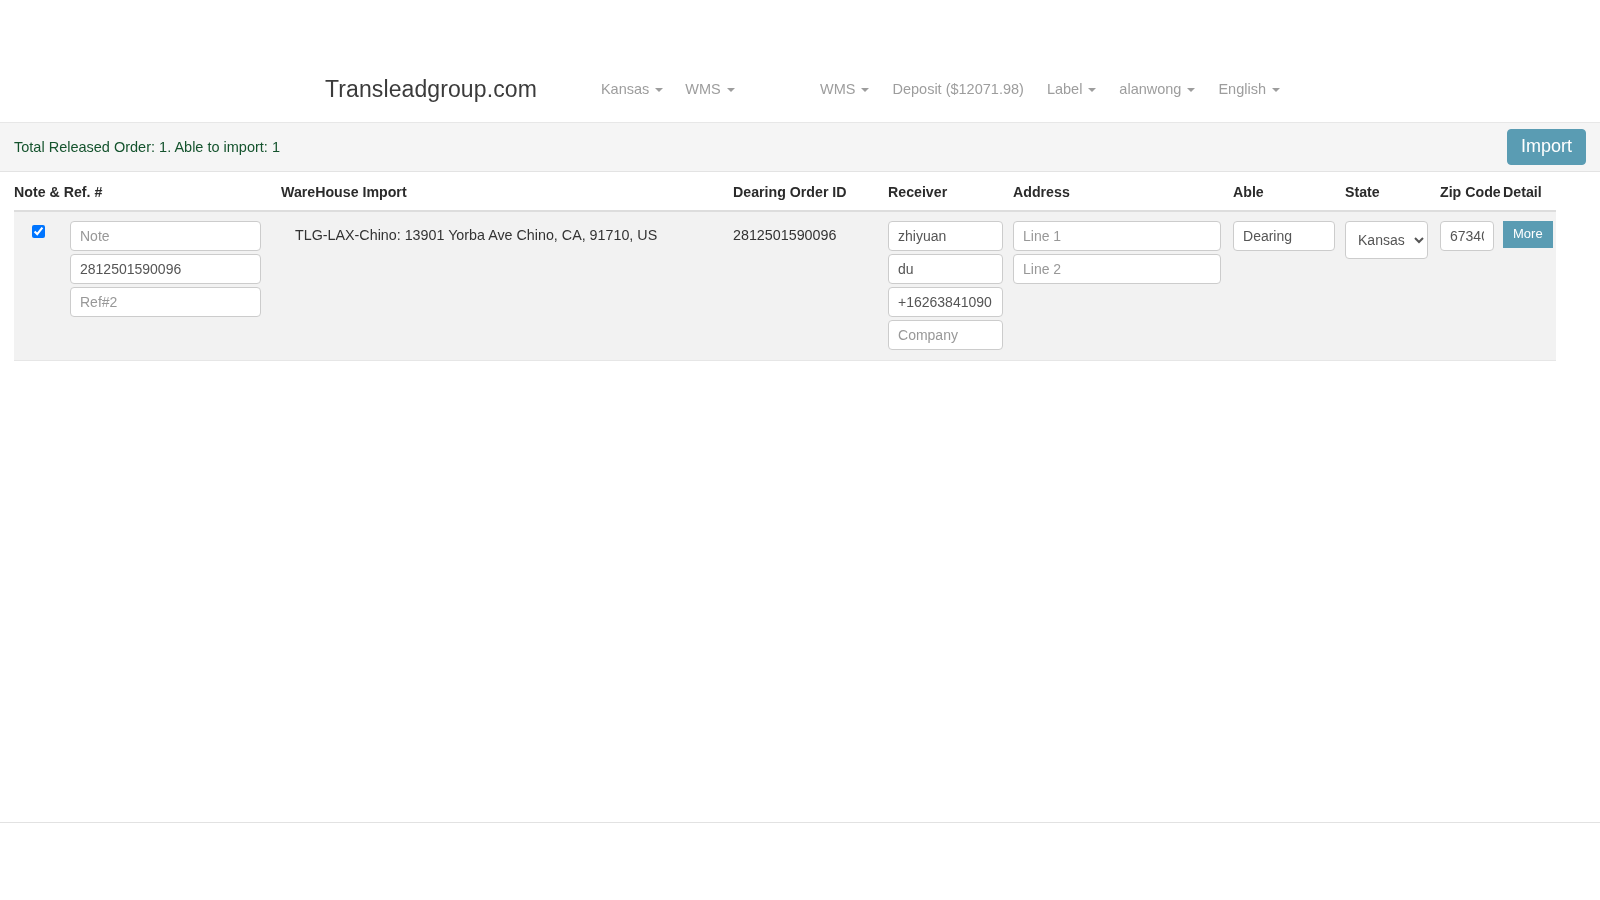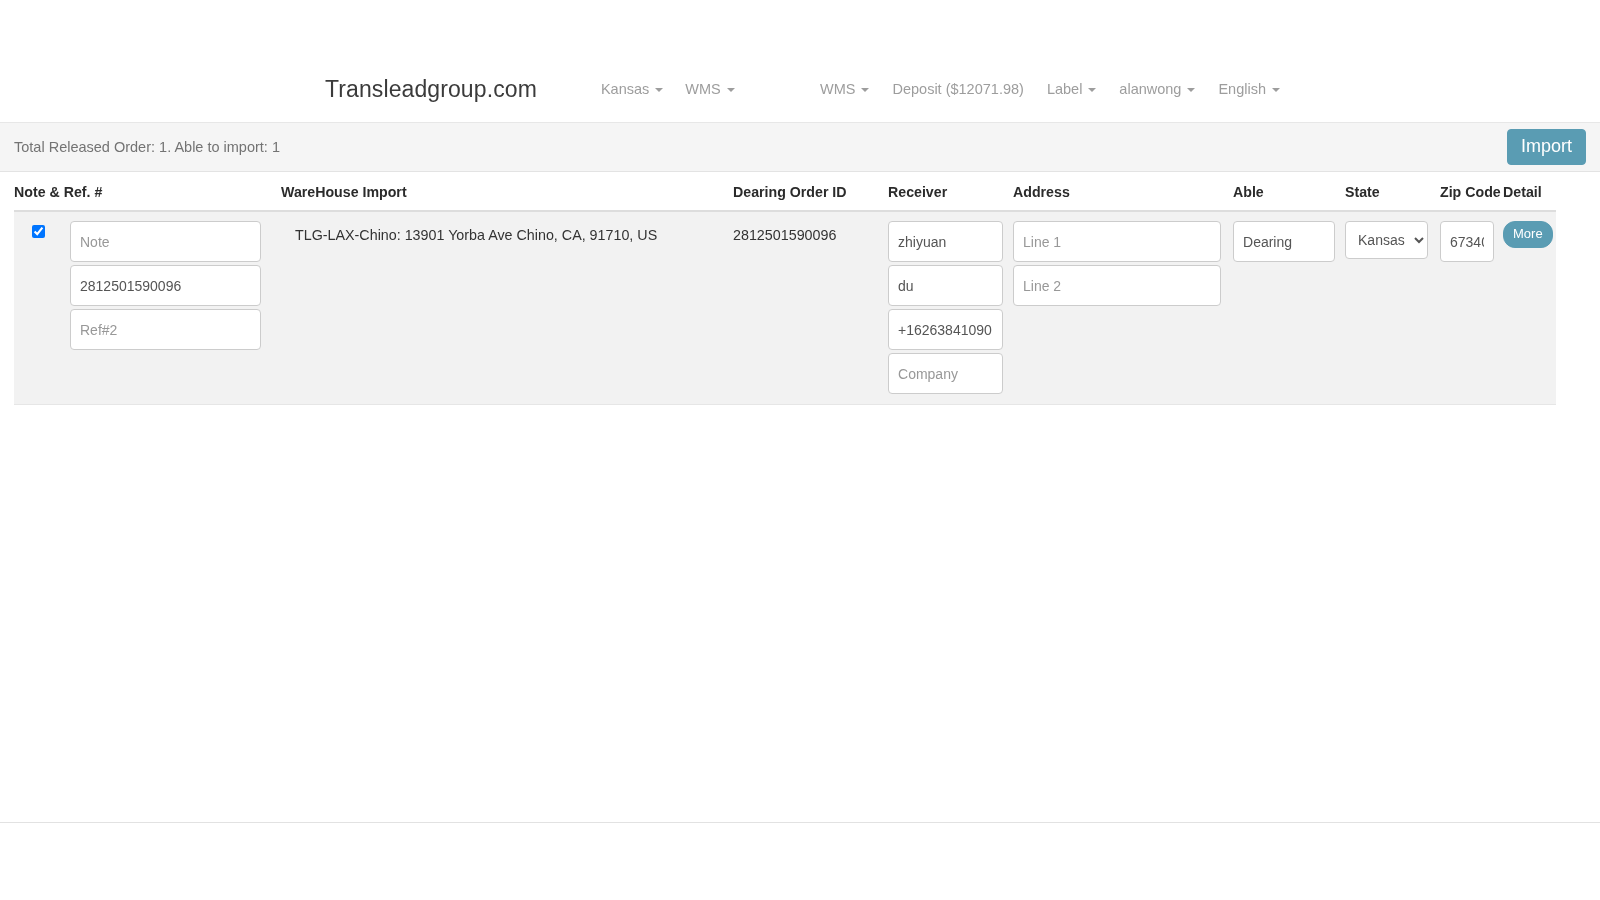--- a/index.html
+++ b/index.html
@@ -77,21 +77,21 @@
     height: 49px;
     background: #f5f5f5;
     border-bottom: 1px solid #e3e3e3;
     display: flex;
     align-items: center;
     padding: 0 14px;
     position: relative;
   }
   .toolbar-text {
     font-size: 14.5px;
-    color: #737373;
+    color: #14532d;
     white-space: nowrap;
   }
   .import-btn {
     margin-left: auto;
     background: #5a9cb3;
     color: #ffffff;
     border: 1px solid #5a9cb3;
     border-radius: 4px;
     font-size: 18px;
     font-family: "Liberation Sans", sans-serif;
@@ -145,21 +145,21 @@
     width: 13px;
     height: 13px;
     margin: 4px 0 0 18px;
     cursor: pointer;
   }
 
   
   .fld {
     display: block;
     width: 100%;
-    height: 41px;
+    height: 30px;
     font-size: 14px;
     font-family: "Liberation Sans", sans-serif;
     color: #555555;
     background: #ffffff;
     border: 1px solid #cccccc;
     border-radius: 4px;
     padding: 4px 9px;
     margin-bottom: 1px;
     outline: none;
   }
@@ -192,21 +192,21 @@
     border-radius: 4px;
     padding: 3px 6px 3px 8px;
     outline: none;
     cursor: pointer;
   }
 
   .more-btn {
     background: #5a9cb3;
     color: #ffffff;
     border: 1px solid #5a9cb3;
-    border-radius: 12px;
+    border-radius: 0;
     font-size: 13px;
     font-family: "Liberation Sans", sans-serif;
     padding: 5px 9px 6px 9px;
     cursor: pointer;
     line-height: 1.1;
     white-space: nowrap;
   }
   .cell-note  { padding-left: 4px; padding-right: 20px; }
   .cell-recv  { padding-right: 10px; }
   .cell-addr  { padding-right: 12px; }

